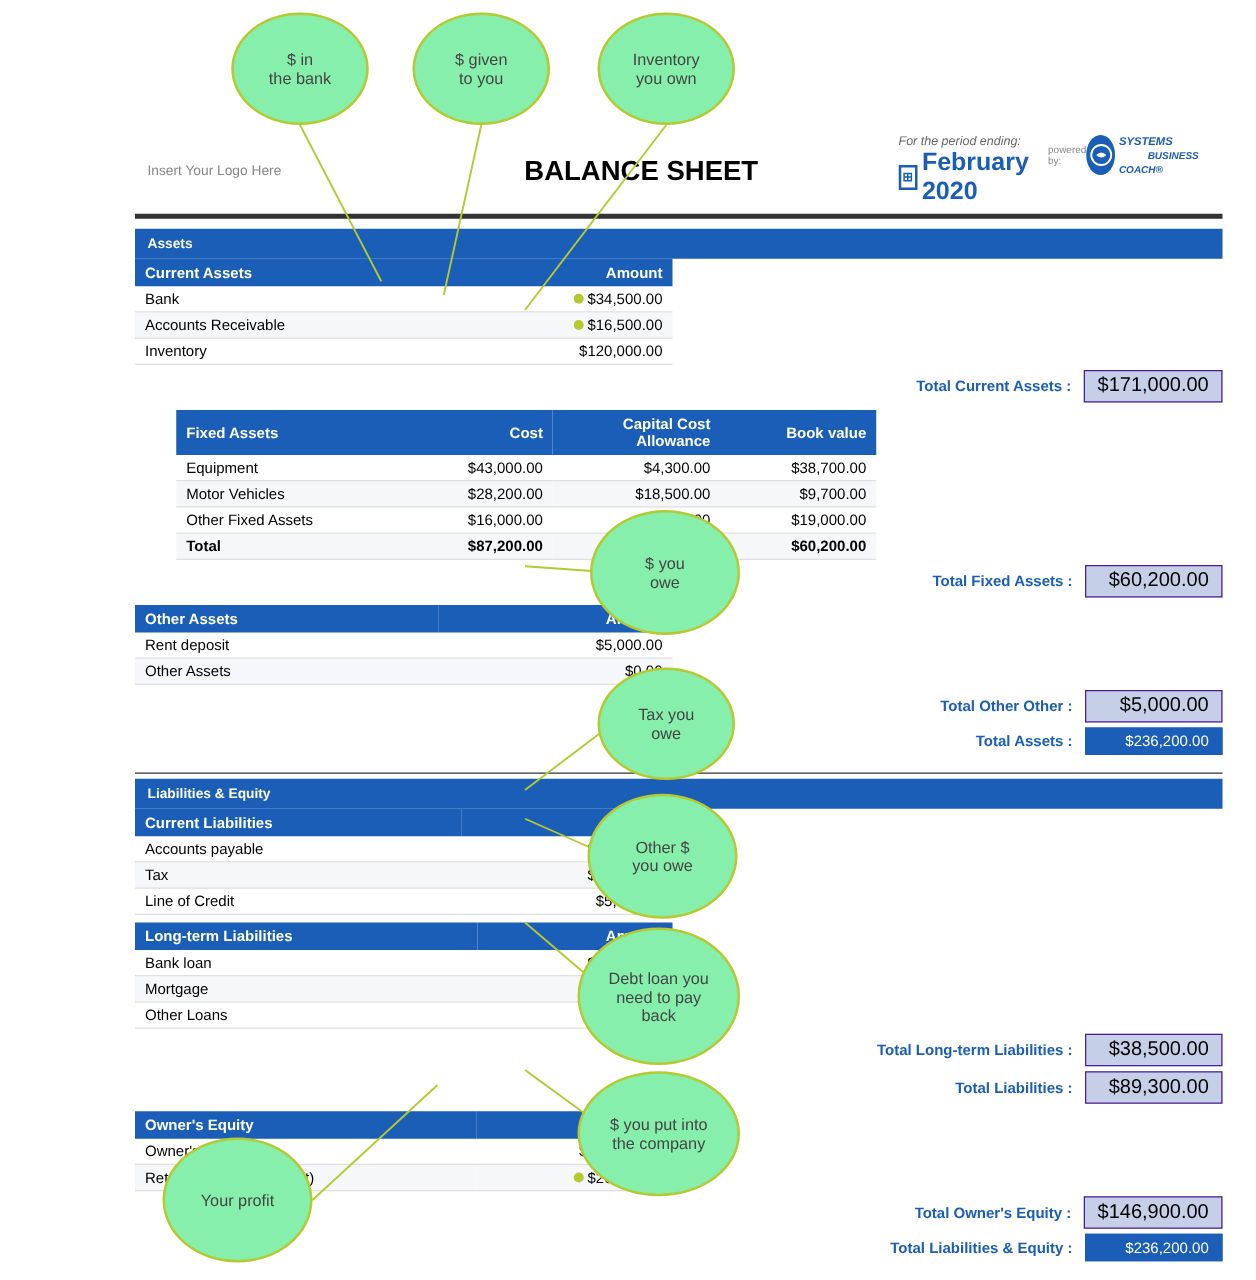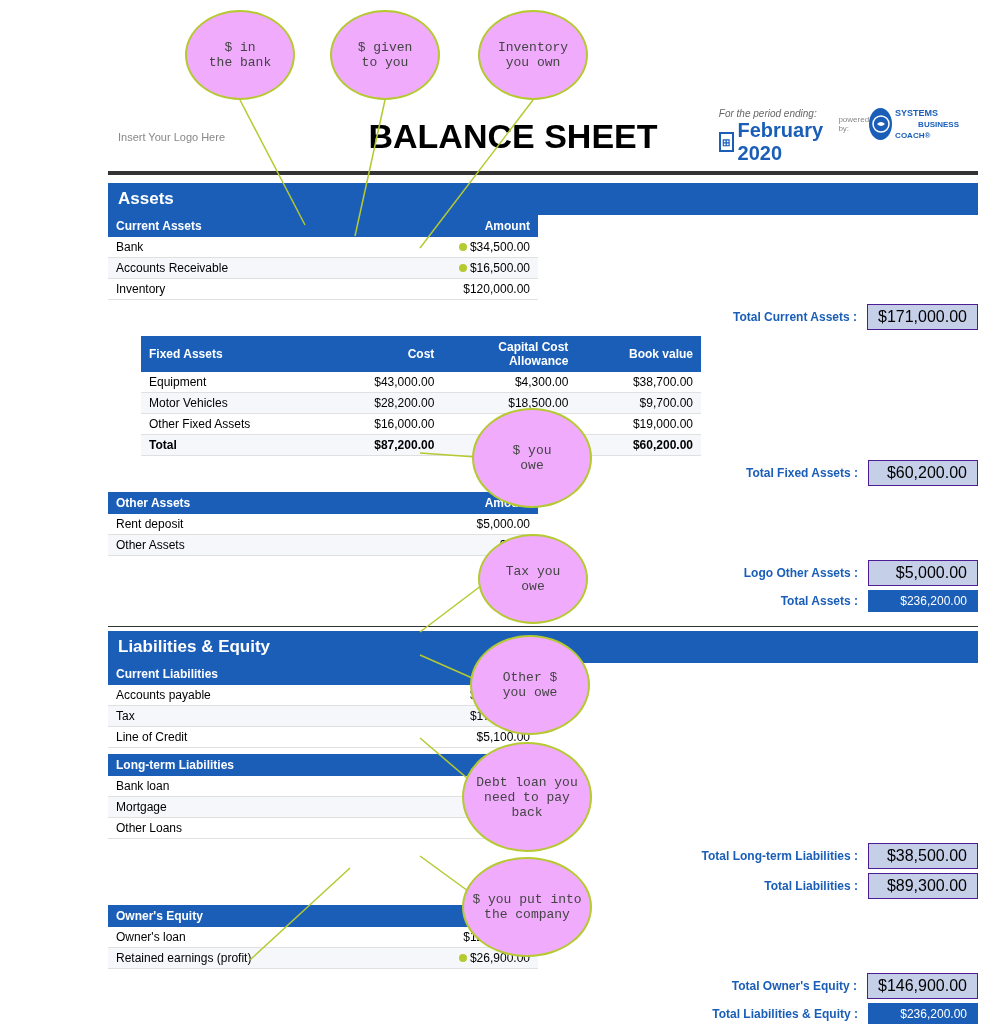--- a/index.html
+++ b/index.html
@@ -20,25 +20,24 @@
 
     
     .bubble {
       position: absolute;
       border: 2px solid #b5c930;
       border-radius: 50%;
       display: flex;
       align-items: center;
       justify-content: center;
       text-align: center;
-      background: #f0abfc;
+      background: #86efac;
       font-size: 13px;
       color: #444;
       z-index: 10;
-      font-family: Liberation Mono, monospace;
     }
     .bubble-bank {
       width: 110px; height: 90px;
       left: 185px; top: 10px;
     }
     .bubble-given {
       width: 110px; height: 90px;
       left: 330px; top: 10px;
     }
     .bubble-inventory {
@@ -95,21 +94,21 @@
       justify-content: space-between;
       margin-bottom: 6px;
       padding: 0 10px;
     }
     .logo-placeholder {
       font-size: 11px;
       color: #888;
       width: 140px;
     }
     .balance-sheet-title {
-      font-size: 34px;
+      font-size: 22px;
       font-weight: bold;
       color: #000;
       text-align: center;
       flex: 1;
     }
     .header-right {
       display: flex;
       flex-direction: column;
       align-items: flex-end;
       width: 200px;
@@ -163,21 +162,21 @@
     .thin-divider {
       height: 1px;
       background: #333;
       margin: 4px 0;
     }
 
     
     .section-header {
       background: #1a5eb8;
       color: #fff;
-      font-size: 17px;
+      font-size: 11px;
       font-weight: bold;
       padding: 6px 10px;
       margin-bottom: 0;
     }
 
     
     .balance-table {
       width: 100%;
       border-collapse: collapse;
       font-size: 12px;
@@ -277,20 +276,23 @@
     <span>Tax you<br>owe</span>
   </div>
   <div class="bubble bubble-other">
     <span>Other $<br>you owe</span>
   </div>
   <div class="bubble bubble-debt">
     <span>Debt loan you<br>need to pay<br>back</span>
   </div>
   <div class="bubble bubble-company">
     <span>$ you put into<br>the company</span>
+  </div>
+  <div class="bubble bubble-profit">
+    <span>Your profit</span>
   </div>
 
   <svg class="connector-svg">
 
     <line x1="240" y1="100" x2="305" y2="225" stroke="#b5c930" stroke-width="1.5"></line>
 
     <line x1="385" y1="100" x2="355" y2="236" stroke="#b5c930" stroke-width="1.5"></line>
 
     <line x1="533" y1="100" x2="420" y2="248" stroke="#b5c930" stroke-width="1.5"></line>
 
@@ -324,21 +326,21 @@
           <div class="systems-logo">
             <div style="display:flex;flex-direction:row;align-items:center;">
               <div style="font-size:8px;color:#888;">powered by:</div>
               <div style="display:flex;align-items:center;gap:3px;">
                 <div class="systems-circle">
                   <svg width="18" height="18" viewBox="0 0 18 18">
                       <circle cx="9" cy="9" r="8" fill="none" stroke="white" stroke-width="1.5"></circle>
                       <path d="M5 9 Q9 5 13 9 Q9 13 5 9" fill="white"></path>
                     </svg>
                 </div>
-                <div style="font-size:9px;font-weight:bold;color:#1a5eb8;line-height:1.2;">SYSTEMS<br><span style="font-size:8px;margin-left:23px;">BUSINESS COACH®</span></div>
+                <div style="font-size:9px;font-weight:bold;color:#1a5eb8;line-height:1.2;font-style:italic;">SYSTEMS<br><span style="font-size:8px;margin-left:23px;">BUSINESS COACH®</span></div>
               </div>
             </div>
           </div>
         </div>
       </div>
     </div>
 
     <div class="thick-divider"></div>
 
     <div class="section-gap">
@@ -433,21 +435,21 @@
               <td>Rent deposit</td>
               <td class="right">$5,000.00</td>
             </tr>
             <tr>
               <td>Other Assets</td>
               <td class="right">$0.00</td>
             </tr>
           </tbody>
         </table>
         <div class="total-row">
-          <span class="total-label">Logo Other Assets :</span>
+          <span class="total-label">Total Other Other :</span>
           <span class="total-value">$5,000.00</span>
         </div>
         <div class="total-row">
           <span class="total-label">Total Assets :</span>
           <span class="total-value-dark">$236,200.00</span>
         </div>
       </div>
     </div>
 
     <div class="thin-divider"></div>

